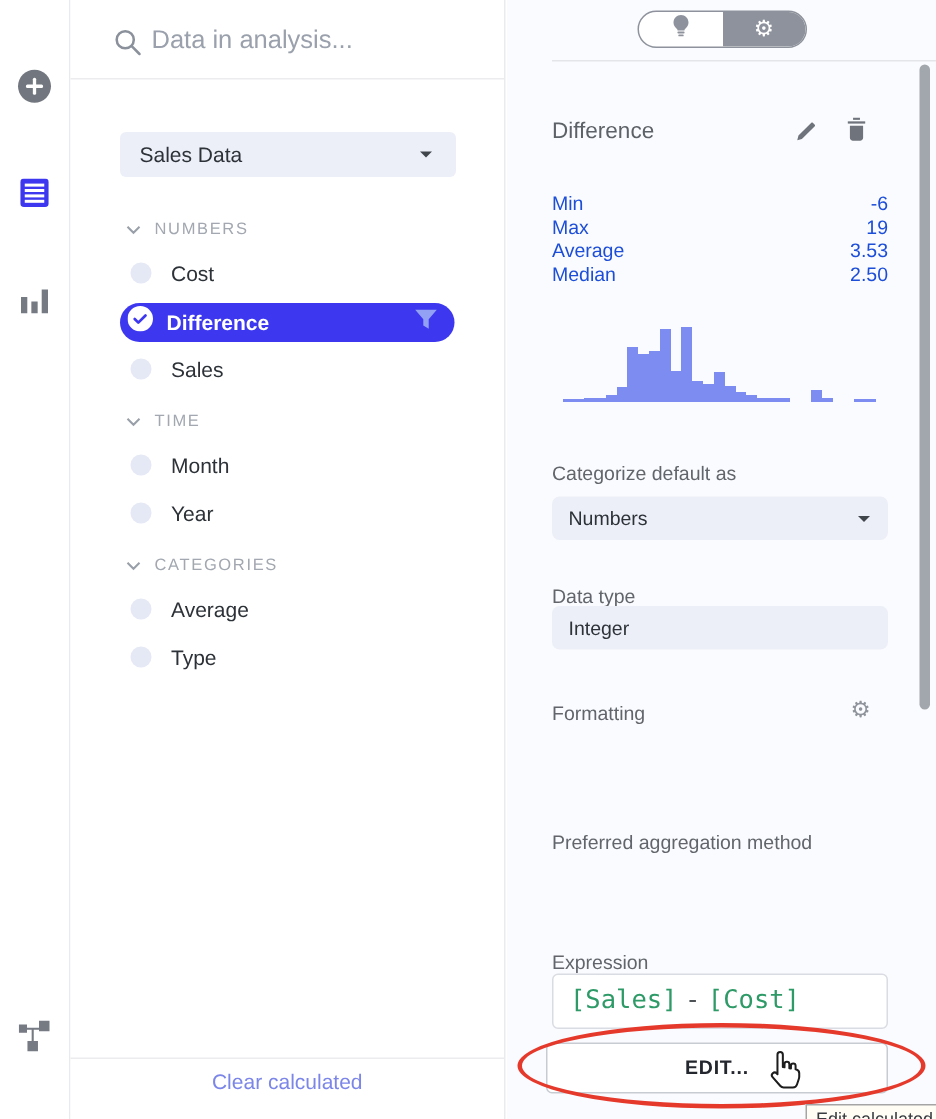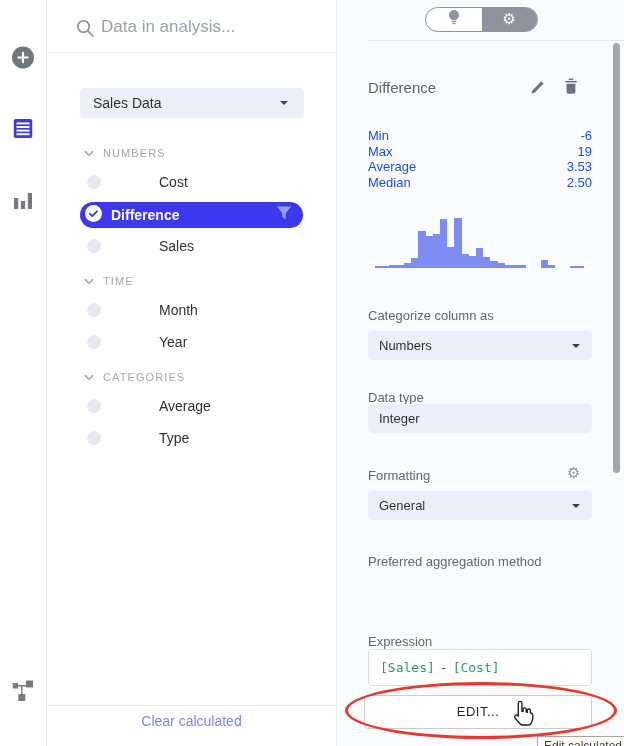--- a/index.html
+++ b/index.html
@@ -20,21 +20,21 @@
   .search-input { position:absolute; left:54px; top:12px; width:218px; height:30px; border:none; outline:none; background:transparent; font-family:"Liberation Sans",sans-serif; font-size:17px; color:#30343a; }
   .search-input::placeholder { color:#9aa1ac; opacity:1; }
   .lp-divider { position:absolute; left:0; width:100%; height:1px; background:#ececef; }
   .table-dd { position:absolute; left:33px; top:88px; width:224px; height:30px; background:#edeff8; border-radius:4px; cursor:pointer; }
   .table-dd span { display:block; line-height:30px; padding-left:13px; font-size:14px; color:#2d3238; }
   .caret { width:0; height:0; border-left:4px solid transparent; border-right:4px solid transparent; border-top:4.5px solid #40454c; position:absolute; }
   .table-dd .caret { right:16px; top:13px; }
   .lp-header { position:absolute; left:37px; height:16px; display:flex; align-items:center; gap:9px; font-size:11px; letter-spacing:1.1px; color:#a2a7b0; cursor:pointer; }
   .lp-item { position:absolute; left:40px; height:24px; display:flex; align-items:center; cursor:pointer; }
   .bullet { width:14px; height:14px; border-radius:50%; background:#e5e8f5; margin-right:13px; }
-  .lp-item .item-label { font-size:14px; color:#2d3238;margin-left:45px; }
+  .lp-item .item-label { font-size:14px; color:#2d3238; }
   .pill { position:absolute; left:33px; top:202px; width:223px; height:26px; border-radius:13px; background:#3d38ef; display:flex; align-items:center; padding:0 11px 0 5px; cursor:pointer; }
   .pill-label { margin-left:9px; font-size:14px; font-weight:700; color:#fff; }
   .pill .funnel { margin-left:auto; }
   .clear-link { position:absolute; top:713px; left:0; width:100%; text-align:center; font-size:14px; color:#7c86e8; cursor:pointer; }
 
   
   .right-panel { position:absolute; left:338px; top:0; width:286px; height:746px; background:#fafbfe; }
   .toggle { position:absolute; left:87px; top:7px; width:113px; height:25px; border:1.5px solid #8d929c; border-radius:13px; display:flex; overflow:hidden; background:#fff; cursor:pointer; }
   .seg { flex:1; display:flex; align-items:center; justify-content:center; }
   .seg-right { background:#8d929c; }
@@ -43,24 +43,24 @@
   .rp-title { position:absolute; left:30px; top:79px; font-size:15px; color:#5d6268; }
   .icon-btn { position:absolute; cursor:pointer; }
   .stats { position:absolute; left:30px; top:128px; width:224px; }
   .stat-row { display:flex; justify-content:space-between; font-size:13px; line-height:15.5px; color:#1d4ed8;align-items:flex-end; }
   #histogram { position:absolute; left:37px; top:218px; width:209px; height:50px; }
   .rp-label { position:absolute; left:30px; font-size:13px; color:#62666c; }
   .rp-field { position:absolute; left:30px; width:224px; height:29px; background:#edeff8; border-radius:5px; font-size:13px; color:#2d3238; cursor:pointer; }
   .rp-field span { display:block; line-height:29px; padding-left:11px; }
   .rp-field .caret { right:12px; top:13px; }
   .gear-fmt { position:absolute; left:229px; top:466px; color:#8f949c; cursor:pointer; }
-  .expr-box { position:absolute; left:30px; top:649px; width:224px; height:37px; background:#fff; border:1px solid #d9dce3; border-radius:4px; font-family:"DejaVu Sans Mono",monospace; font-size:13px; line-height:35px; padding-left:11px; white-space:nowrap; }
+  .expr-box { position:absolute; left:30px; top:649px; width:224px; height:37px; background:#fff; border:1px solid #d9dce3; border-radius:4px; font-family:"DejaVu Sans Mono",monospace; font-size:17px; line-height:35px; padding-left:11px; white-space:nowrap; }
   .tok-green { color:#2e9a67; }
   .tok-op { color:#4d5257; margin:0 5px; }
-  .edit-btn { position:absolute; left:26px; top:695px; width:228px; height:34px; background:#fff; border:1px solid #c7cbd2; border-radius:4px; text-align:center; line-height:32px; font-size:13px; font-weight:400; letter-spacing:.5px; color:#24282e; cursor:pointer; z-index:2; }
+  .edit-btn { position:absolute; left:26px; top:695px; width:228px; height:34px; background:#fff; border:1px solid #c7cbd2; border-radius:4px; text-align:center; line-height:32px; font-size:13px; font-weight:700; letter-spacing:.5px; color:#24282e; cursor:pointer; z-index:2; }
   .red-ellipse { position:absolute; left:7px; top:682px; width:272px; height:57px; border:3.5px solid #e5392c; border-radius:50%; z-index:5; pointer-events:none; }
   .cursor-img { position:absolute; left:172px; top:700px; z-index:6; }
   .tooltip { position:absolute; left:199px; top:736px; z-index:7; background:#fffdf4; border:1px solid #a5a5a5; padding:2px 6px; font-size:12px; color:#383c41; white-space:nowrap; }
   .scroll-thumb { position:absolute; left:613px; top:43px; width:7px; height:430px; background:#a2a6ad; border-radius:4px; z-index:4; cursor:grab; }
 </style>
 </head>
 <body>
 
 <nav class="rail">
   <div class="rail-icon" style="top:46px">
@@ -259,37 +259,33 @@
       <rect x="122.52" y="45.00" width="7.26" height="5" fill="#7d8cf0"></rect>
       <rect x="129.72" y="47.00" width="7.26" height="3" fill="#7d8cf0"></rect>
       <rect x="136.93" y="47.00" width="7.26" height="3" fill="#7d8cf0"></rect>
       <rect x="144.14" y="47.00" width="7.26" height="3" fill="#7d8cf0"></rect>
       <rect x="165.76" y="42.00" width="7.26" height="8" fill="#7d8cf0"></rect>
       <rect x="172.97" y="47.00" width="7.26" height="3" fill="#7d8cf0"></rect>
       <rect x="194.59" y="48.00" width="7.26" height="2" fill="#7d8cf0"></rect>
       <rect x="201.79" y="48.00" width="7.26" height="2" fill="#7d8cf0"></rect>
     </svg>
 
-  <div class="rp-label" style="top:308px">Categorize column as</div>
+  <div class="rp-label" style="top:308px">Categorize default as</div>
   <div class="rp-field" style="top:331px">
     <span>Numbers</span>
     <i class="caret"></i>
   </div>
 
   <div class="rp-label" style="top:390px">Data type</div>
   <div class="rp-field" style="top:404px; cursor:default">
     <span>Integer</span>
   </div>
 
   <div class="rp-label" style="top:468px">Formatting</div>
   <span class="gear-fmt gear-glyph">⚙</span>
-  <div class="rp-field" style="top:491px">
-    <span>General</span>
-    <i class="caret"></i>
-  </div>
 
   <div class="rp-label" style="top:554px">Preferred aggregation method</div>
 
   <div class="rp-label" style="top:634px">Expression</div>
   <div class="expr-box"><span class="tok-green">[Sales]</span><span class="tok-op">-</span><span class="tok-green">[Cost]</span></div>
 
   <div class="edit-btn">EDIT...</div>
 
   <div class="red-ellipse"></div>
 

